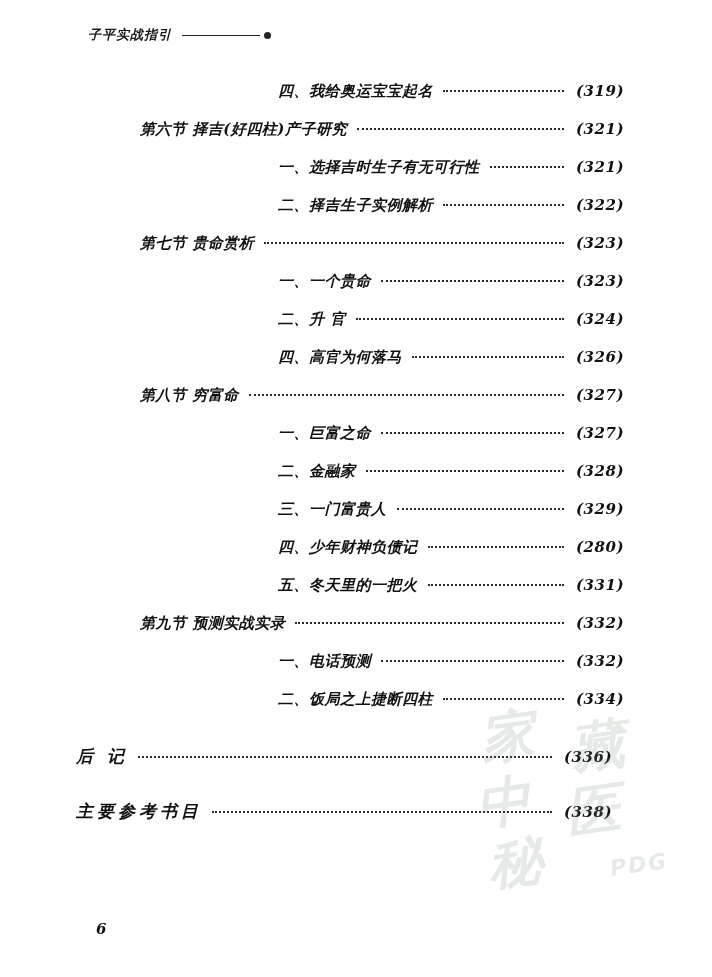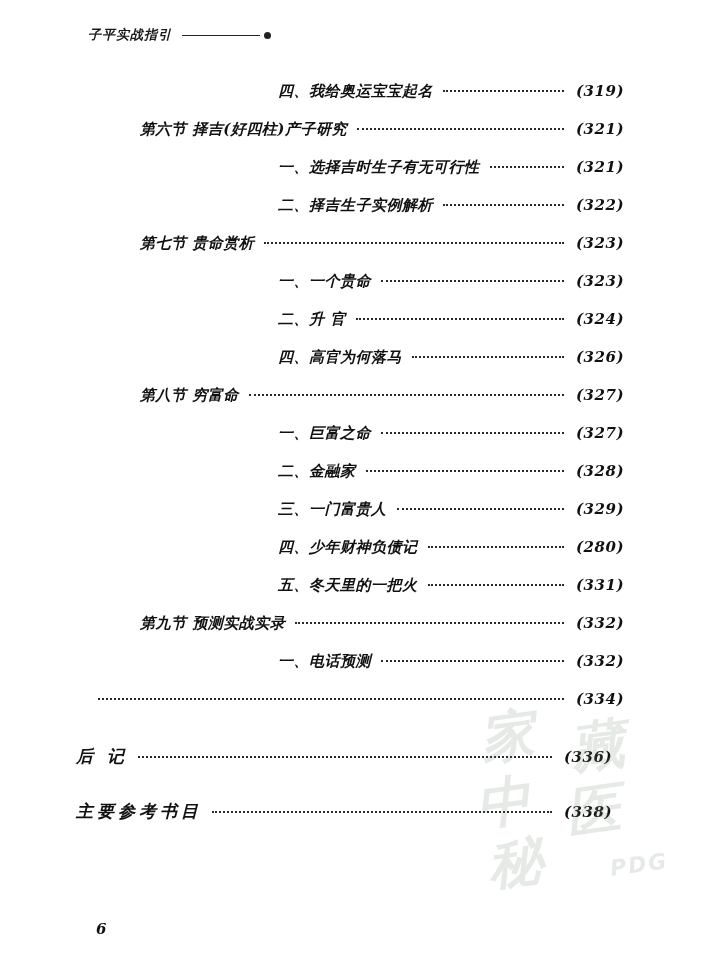--- a/index.html
+++ b/index.html
@@ -275,20 +275,21 @@
       <span class="pageno">(332)</span>
     </div>
 
     <div class="toc-row">
       <span class="indent lvl-2 label sub">一、电话预测</span>
       <span class="leader"></span>
       <span class="pageno">(332)</span>
     </div>
 
     <div class="toc-row">
+      <span class="indent lvl-2 label sub">二、饭局之上捷断四柱</span>
       <span class="leader"></span>
       <span class="pageno">(334)</span>
     </div>
 
   </div>
 
   <div class="backmatter bm-row" id="bm-0" style="top:745px;">
     <span class="label">后  记</span>
     <span class="leader"></span>
     <span class="pageno">(336)</span>

